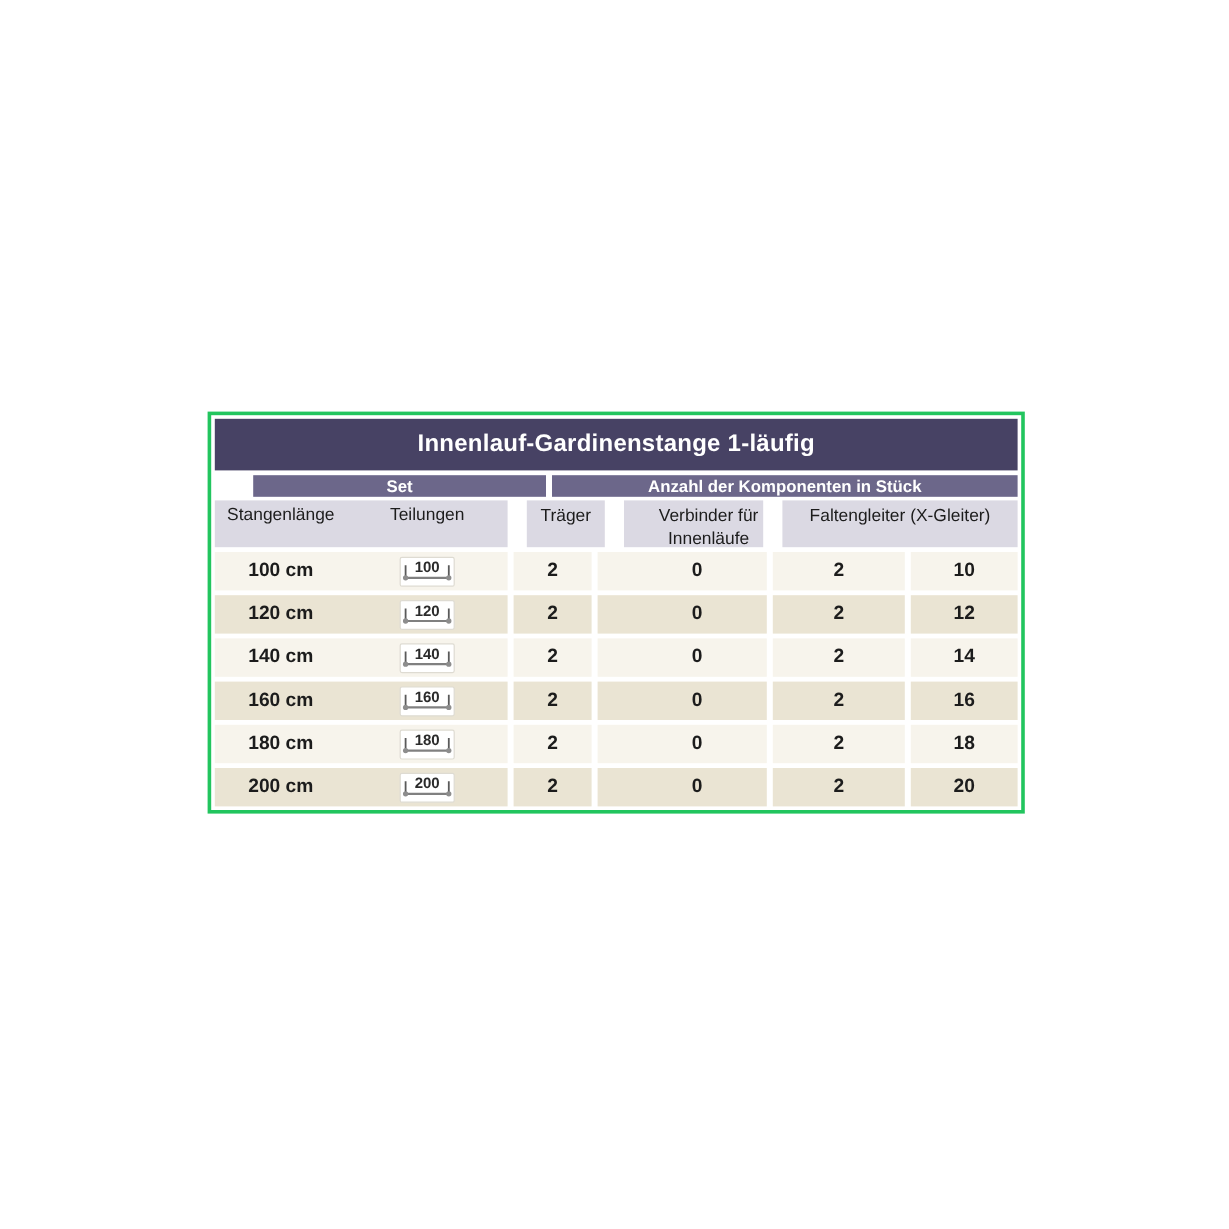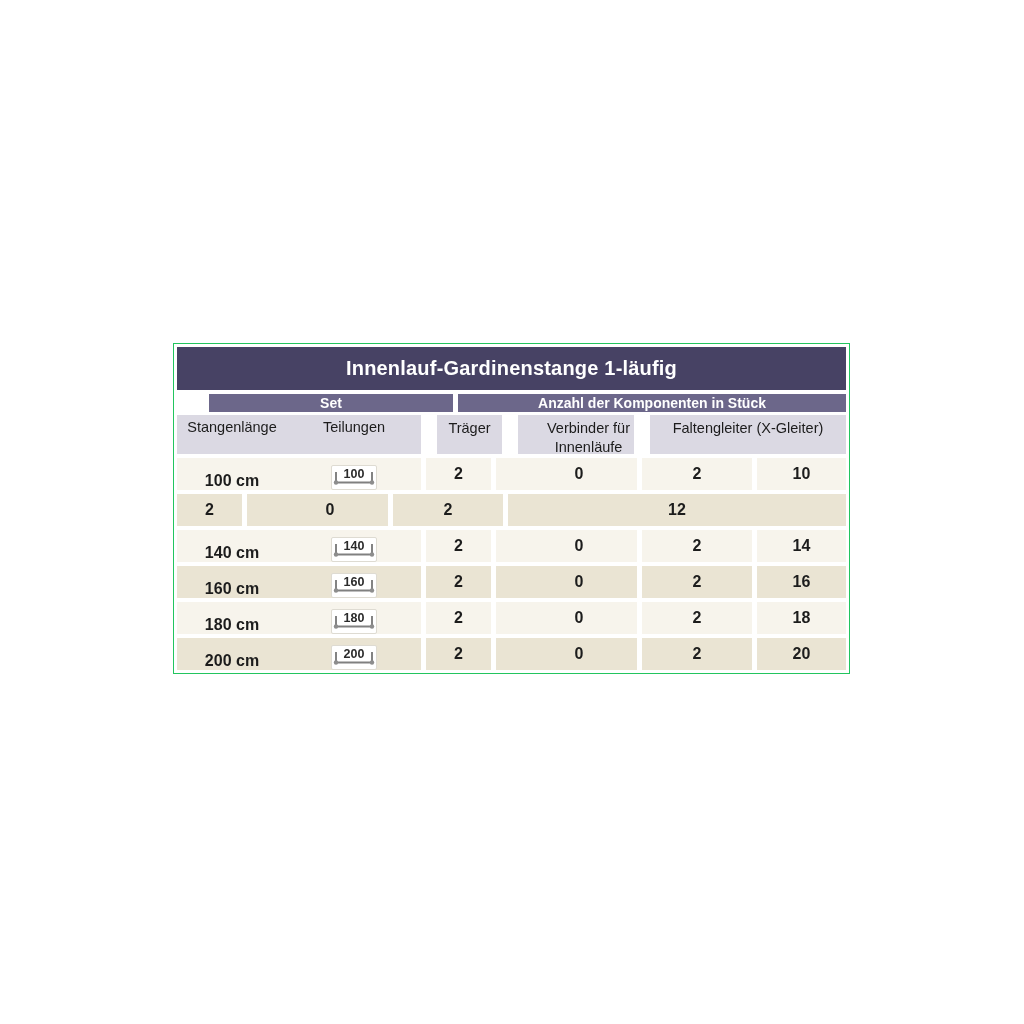--- a/index.html
+++ b/index.html
@@ -10,21 +10,21 @@
     background: #ffffff;
     font-family: "Liberation Sans", sans-serif;
   }
 
   .panel {
     position: absolute;
     left: 173px;
     top: 343px;
     width: 669px;
     background: #ffffff;
-    border: 1px solid #22c55e;
+    border: 3px solid #22c55e;
     padding: 3px;
   }
 
   .title-bar {
     height: 43px;
     background: #474264;
     color: #ffffff;
     font-size: 20px;
     font-weight: 700;
     display: flex;
@@ -101,21 +101,21 @@
     align-items: center;
     justify-content: center;
     font-size: 16px;
     font-weight: 700;
     color: #1c1c1c;
   }
   .set-cell {
     width: 244px;
     flex: 0 0 244px;
     display: flex;
-    align-items: flex-end;
+    align-items: center;
   }
   .set-cell .len {
     width: 110px;
     text-align: center;
     font-size: 16px;
     font-weight: 700;
     color: #1c1c1c;
   }
   .set-cell .icon-slot {
     flex: 1;
@@ -175,20 +175,33 @@
         </svg>
       </span>
     </div>
     <div class="cell w-traeger">2</div>
     <div class="cell w-verbinder">0</div>
     <div class="cell w-endstuecke">2</div>
     <div class="cell w-faltengleiter">10</div>
   </div>
 
   <div class="row row-dark">
+    <div class="set-cell">
+      <span class="len">120 cm</span>
+      <span class="icon-slot">
+        <svg class="rod-icon" viewBox="0 0 44 23">
+          <text x="22" y="12" text-anchor="middle">120</text>
+          <line x1="4" y1="6" x2="4" y2="15" stroke="#5a5a5a" stroke-width="1.5"></line>
+          <line x1="40" y1="6" x2="40" y2="15" stroke="#5a5a5a" stroke-width="1.5"></line>
+          <line x1="4" y1="16.5" x2="40" y2="16.5" stroke="#808080" stroke-width="1.8"></line>
+          <circle cx="4" cy="16.5" r="2.2" fill="#8d8d8d"></circle>
+          <circle cx="40" cy="16.5" r="2.2" fill="#8d8d8d"></circle>
+        </svg>
+      </span>
+    </div>
     <div class="cell w-traeger">2</div>
     <div class="cell w-verbinder">0</div>
     <div class="cell w-endstuecke">2</div>
     <div class="cell w-faltengleiter">12</div>
   </div>
 
   <div class="row row-light">
     <div class="set-cell">
       <span class="len">140 cm</span>
       <span class="icon-slot">

